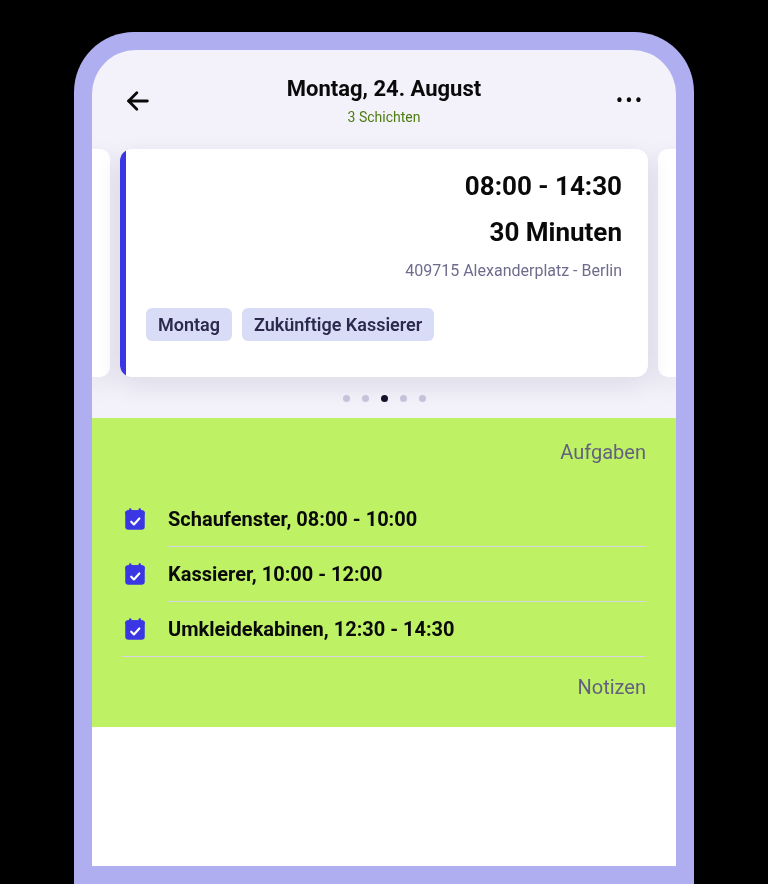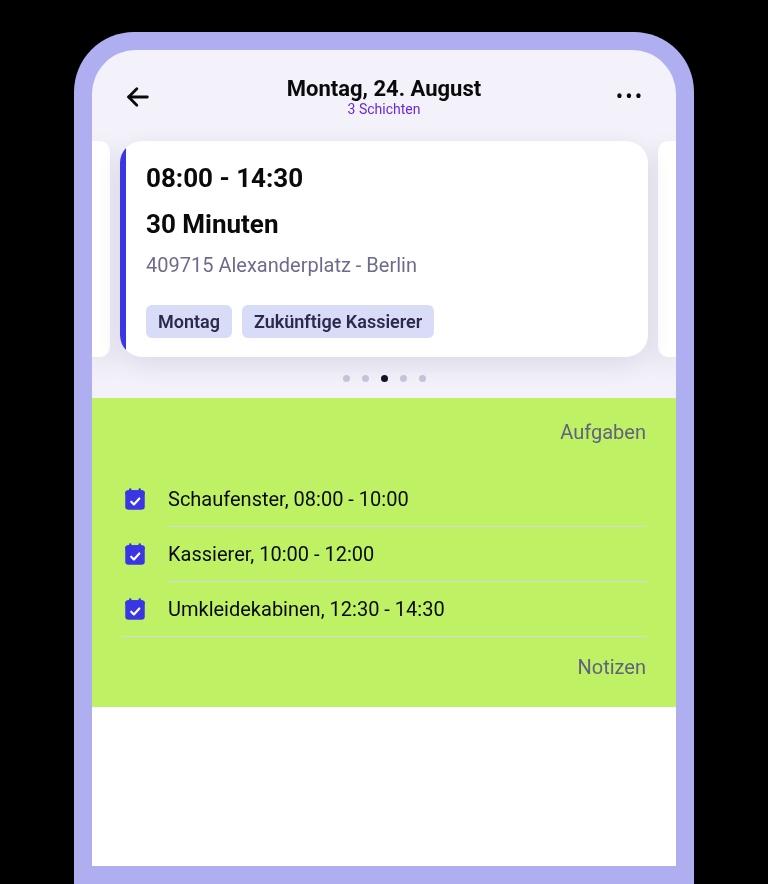--- a/index.html
+++ b/index.html
@@ -42,54 +42,55 @@
     justify-content: space-between;
   }
   .back-btn {
     width: 36px; height: 36px;
     display: flex; align-items: center; justify-content: center;
     cursor: pointer;
   }
   .back-btn svg { width: 28px; height: 28px; }
   .header-center { text-align: center; flex: 1; }
   .header-title { font-size: 22px; font-weight: 700; color: #0a0a0a; }
-  .header-sub { font-size: 14px; color: #6d28d9; margin-top: 0; }
+  .header-sub { font-size: 14px; color: #4d7c0f; margin-top: 8px; }
   .more-btn {
     width: 36px; height: 36px;
     display: flex; align-items: center; justify-content: center;
     cursor: pointer;
     font-size: 22px;
     color: #0a0a0a;
     letter-spacing: 2px;
   }
 
   
   .carousel {
     position: relative;
     padding: 10px 0 0 0;
   }
   .card {
     background: #fff;
-    border-radius: 22px;
+    border-radius: 12px;
     margin: 0 28px;
-    padding: 22px 26px 19px 26px;
+    padding: 22px 26px 36px 26px;
     box-shadow: 0 8px 24px rgba(40,40,90,0.12);
     position: relative;
     overflow: hidden;
+    text-align: right;
   }
   .card::before {
     content: "";
     position: absolute;
     left: 0; top: 0; bottom: 0;
     width: 6px;
     background: #3A36E4;
   }
   .card-time { font-size: 26px; font-weight: 700; color: #0a0a0a; }
   .card-dur  { font-size: 26px; font-weight: 700; color: #0a0a0a; margin-top: 16px; }
-  .card-loc  { font-size: 20px; color: #6e6c8c; margin-top: 14px; }
+  .card-loc  { font-size: 16px; color: #6e6c8c; margin-top: 14px; }
   .card-tags { margin-top: 28px; display: flex; gap: 10px; flex-wrap: wrap; }
   .tag {
     background: #D8DCF7;
     color: #2b2a4d;
     font-size: 18px;
     font-weight: 600;
     padding: 6px 12px;
     border-radius: 6px;
   }
 
@@ -125,21 +126,21 @@
 
   .task-list { display: flex; flex-direction: column; }
   .task {
     display: flex;
     align-items: center;
     gap: 20px;
     padding: 14px 0;
   }
   .task-label {
     font-size: 20px;
-    font-weight: 400;
+    font-weight: 700;
     color: #0a0a0a;
   }
   .task-divider {
     height: 1px;
     background: #d7d6e6;
     margin-left: 46px;
   }
   .task-divider.full { margin-left: 0; }
 
   .cal-icon { width: 26px; height: 26px; flex: 0 0 26px; }

